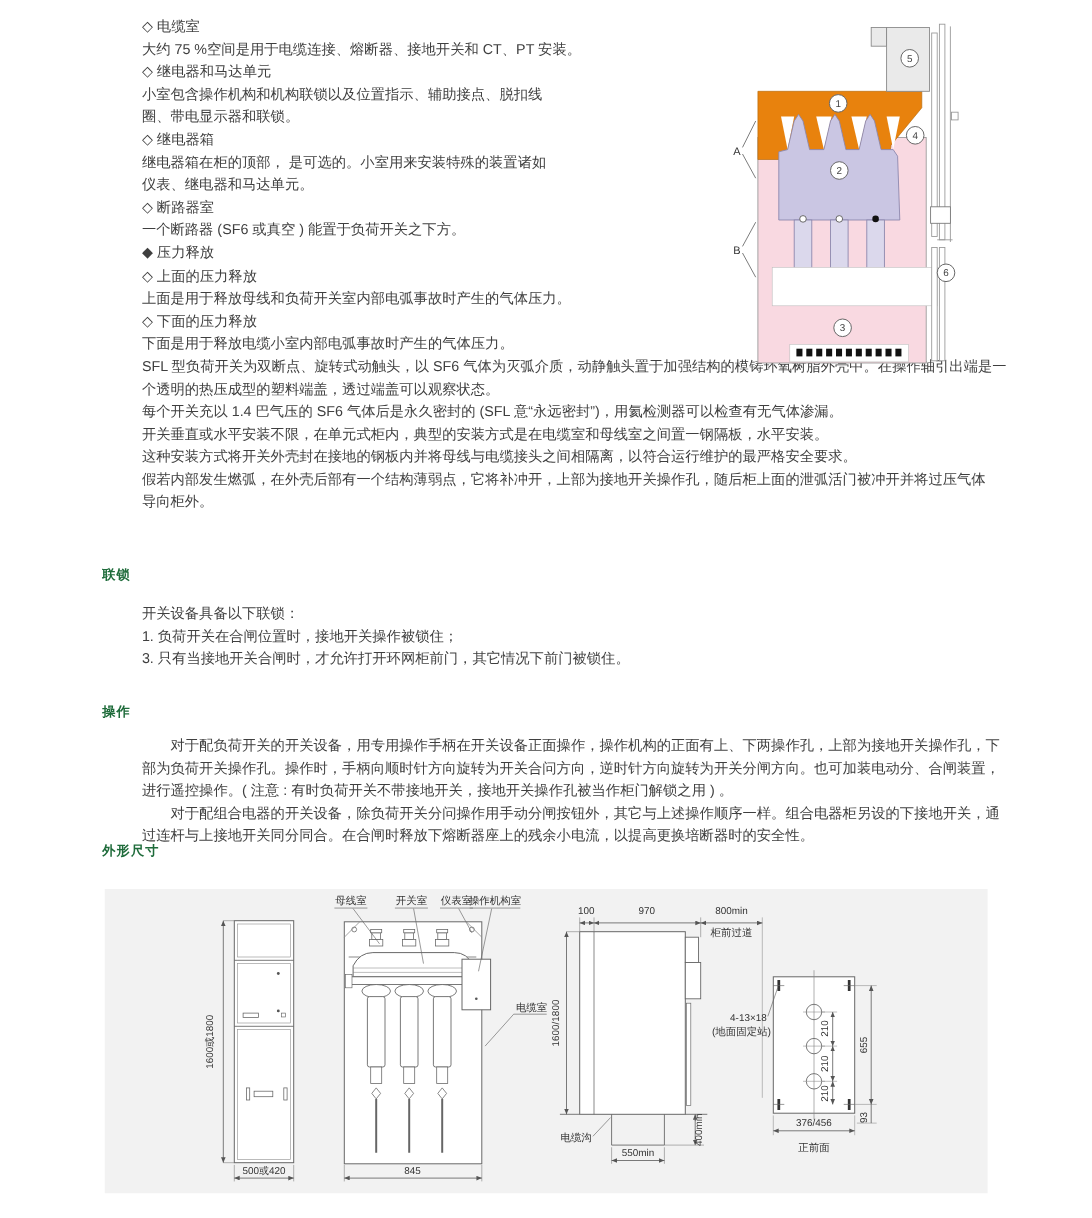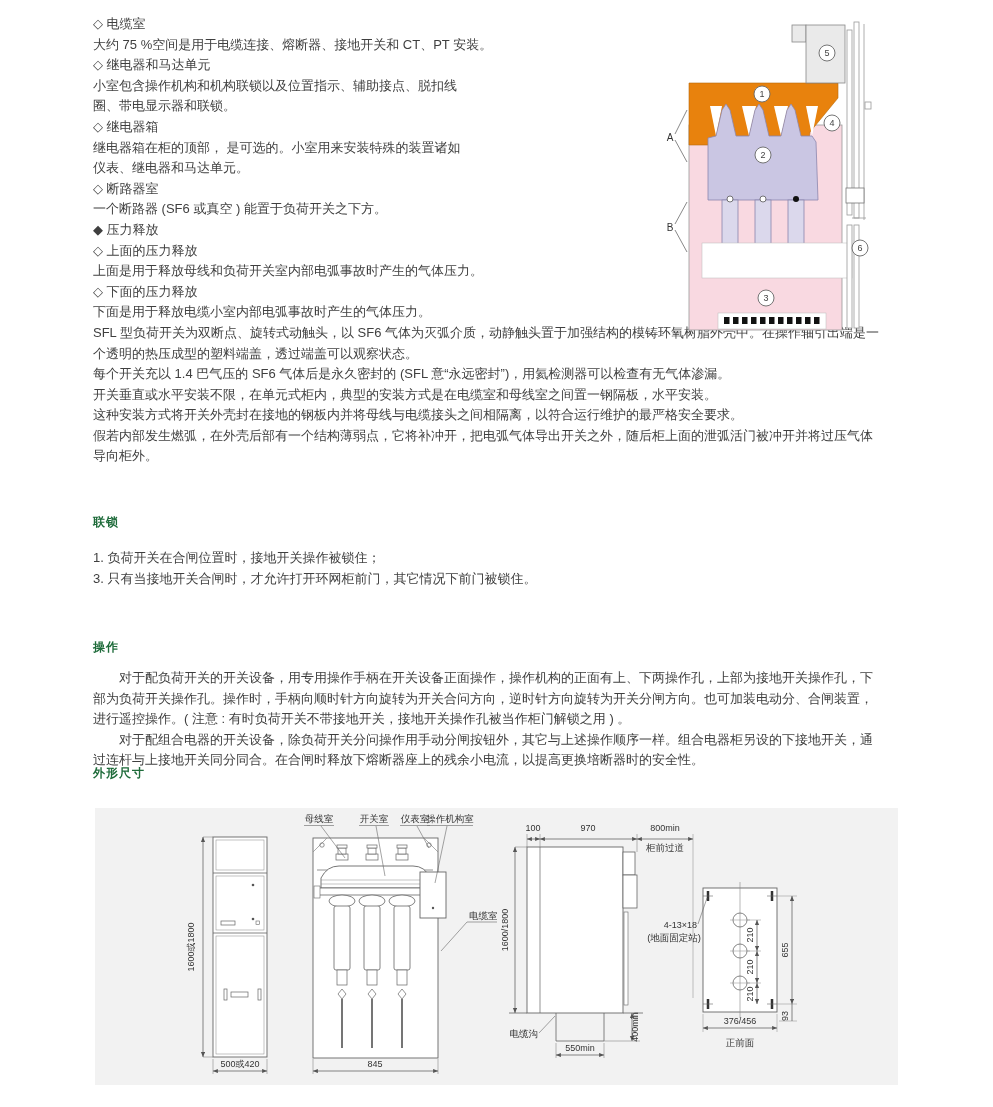--- a/index.html
+++ b/index.html
@@ -1,21 +1,21 @@
 <!DOCTYPE html>
 <html><head>
 <meta charset="utf-8">
 <style>
   html,body{margin:0;padding:0;}
   body{
     width:993px;height:1107px;position:relative;background:#ffffff;
     font-family:"Liberation Sans","DejaVu Sans",sans-serif;
     color:#3f3f3f;overflow:hidden;
   }
-  .ln{font-size:13px;line-height:20.6px;white-space:nowrap;}
+  .ln{font-size:13px;line-height:20.6px;white-space:nowrap;margin-left:36px;}
   .intro{position:absolute;left:93px;top:14px;width:890px;}
   .sec{position:absolute;left:93px;width:890px;}
   .sec h2,.dim-title{
     font-size:12px;font-weight:bold;color:#1e6b3a;margin:0;
     letter-spacing:1px;
   }
   .interlock{top:514px;}
   .interlock .body{margin-top:17px;}
   .operation{top:639px;}
   .operation .body{margin-top:12px;}
@@ -47,21 +47,21 @@
     <div class="ln">◆ 压力释放</div>
     <div class="ln">◇ 上面的压力释放</div>
     <div class="ln">上面是用于释放母线和负荷开关室内部电弧事故时产生的气体压力。</div>
     <div class="ln">◇ 下面的压力释放</div>
     <div class="ln">下面是用于释放电缆小室内部电弧事故时产生的气体压力。</div>
     <div class="ln">SFL 型负荷开关为双断点、旋转式动触头，以 SF6 气体为灭弧介质，动静触头置于加强结构的模铸环氧树脂外壳中。在操作轴引出端是一</div>
     <div class="ln">个透明的热压成型的塑料端盖，透过端盖可以观察状态。</div>
     <div class="ln">每个开关充以 1.4 巴气压的 SF6 气体后是永久密封的 (SFL 意“永远密封”)，用氦检测器可以检查有无气体渗漏。</div>
     <div class="ln">开关垂直或水平安装不限，在单元式柜内，典型的安装方式是在电缆室和母线室之间置一钢隔板，水平安装。</div>
     <div class="ln">这种安装方式将开关外壳封在接地的钢板内并将母线与电缆接头之间相隔离，以符合运行维护的最严格安全要求。</div>
-    <div class="ln">假若内部发生燃弧，在外壳后部有一个结构薄弱点，它将补冲开，把电弧气体导出开关之外，随后柜上面的泄弧活门被冲开并将过压气体</div>
+    <div class="ln">假若内部发生燃弧，在外壳后部有一个结构薄弱点，它将补冲开，上部为接地开关操作孔，随后柜上面的泄弧活门被冲开并将过压气体</div>
     <div class="ln">导向柜外。</div>
   </div>
 
   <svg class="diagram" width="333" height="330" viewBox="0 0 333 330">
 
     <g>
       <rect x="29" y="115" width="153" height="205" fill="#f9d9e1" stroke="#999" stroke-width="0.8"></rect>
     </g>
 
     <g>
@@ -142,20 +142,21 @@
       <line x1="15" y1="214" x2="27" y2="192"></line>
         <line x1="15" y1="220" x2="27" y2="242"></line>
     </g>
     <text x="10" y="131" font-size="10" text-anchor="middle">A</text>
     <text x="10" y="221" font-size="10" text-anchor="middle">B</text>
   </svg>
 
   <section class="sec interlock">
     <h2>联锁</h2>
     <div class="body">
+      <div class="ln">开关设备具备以下联锁：</div>
       <div class="ln">1. 负荷开关在合闸位置时，接地开关操作被锁住；</div>
       <div class="ln">3. 只有当接地开关合闸时，才允许打开环网柜前门，其它情况下前门被锁住。</div>
     </div>
   </section>
 
   <section class="sec operation">
     <h2>操作</h2>
     <div class="body">
       <div class="ln indent">对于配负荷开关的开关设备，用专用操作手柄在开关设备正面操作，操作机构的正面有上、下两操作孔，上部为接地开关操作孔，下</div>
       <div class="ln">部为负荷开关操作孔。操作时，手柄向顺时针方向旋转为开关合问方向，逆时针方向旋转为开关分闸方向。也可加装电动分、合闸装置，</div>

